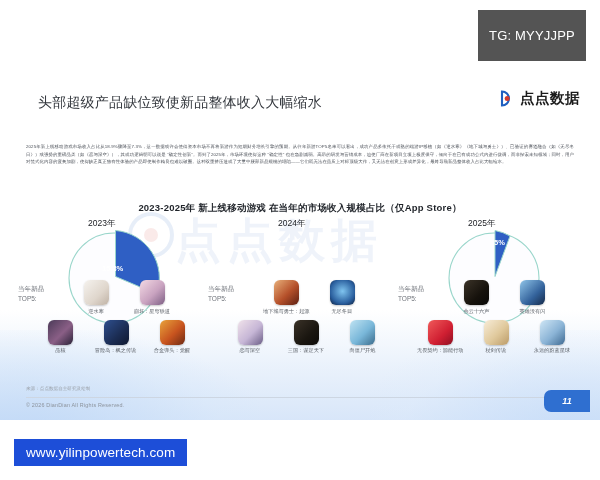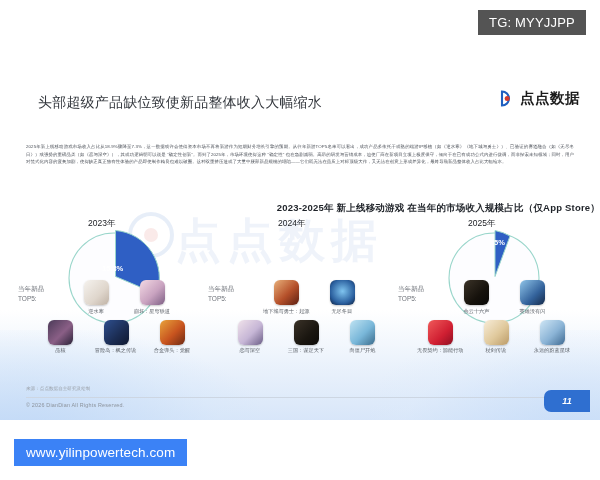--- a/index.html
+++ b/index.html
@@ -40,21 +40,21 @@
 
   
   .para{
     position:absolute;left:26px;top:83px;width:548px;
     font-size:4.4px;line-height:1.72;color:#4a4f57;text-align:justify;
     letter-spacing:.1px;
   }
 
   
   .chart-title{
-    position:absolute;left:0;right:0;top:142px;text-align:right;
+    position:absolute;left:0;right:0;top:142px;text-align:center;
     font-size:9.5px;font-weight:bold;color:#1f2329;letter-spacing:.2px;
   }
   .panels{position:absolute;left:14px;top:158px;width:572px;display:flex;}
   .panel{width:190px;position:relative;height:150px;}
 
   .yr{position:absolute;top:0;left:28px;font-size:8.5px;font-weight:normal;color:#202227;margin-left:46px;}
   .donut-wrap{position:absolute;left:48px;top:8px;width:104px;height:104px;}
   .donut-wrap svg{display:block;}
   .pct{
     position:absolute;font-size:7.5px;font-weight:bold;color:#ffffff;
@@ -101,25 +101,25 @@
     position:absolute;right:10px;top:330px;width:46px;height:22px;
     background:#2f6fd0;border-radius:7px 0 0 7px;
     color:#fff;font-size:9px;font-style:italic;font-weight:bold;
     display:flex;align-items:center;justify-content:center;
   }
 
   
   .tg{
     position:absolute;right:14px;top:10px;
     background:#545454;color:#ffffff;
-    font-size:13px;padding:5px 11px;letter-spacing:.2px;
+    font-size:13px;padding:18px 11px;letter-spacing:.2px;
   }
   .url{
     position:absolute;left:14px;bottom:14px;
-    background:#3b82f6;color:#ffffff;
+    background:#1d4ed8;color:#ffffff;
     font-size:13.5px;padding:6px 12px;letter-spacing:.1px;
   }
 </style>
 </head>
 <body>
 
 <div class="slide">
   <div class="corner-wave"></div>
   <div class="corner-wave2"></div>
 

